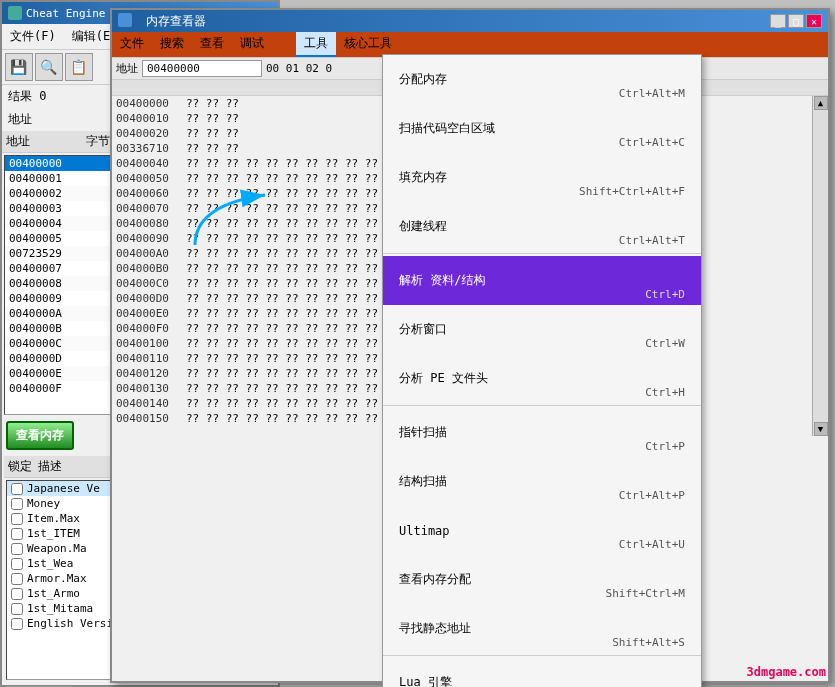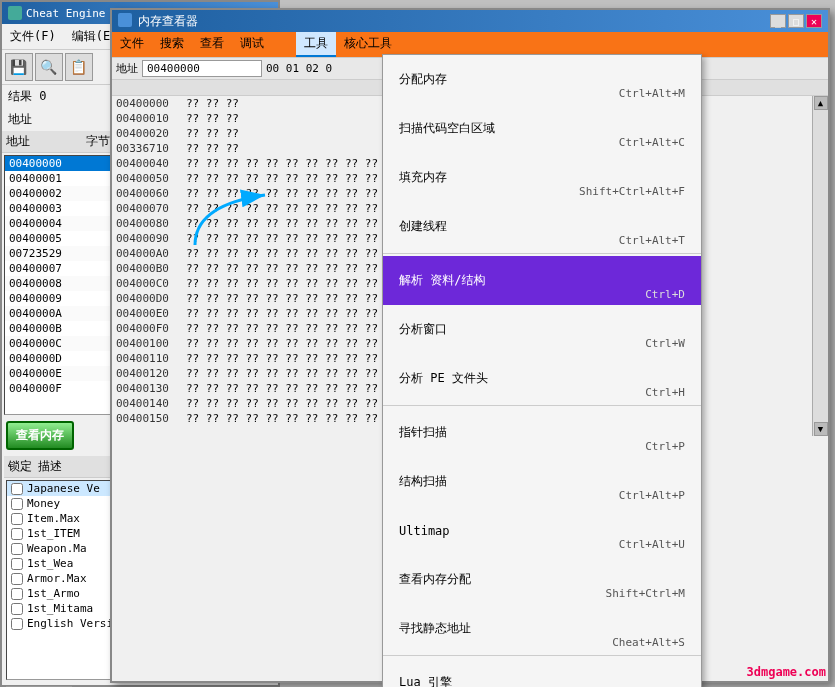--- a/index.html
+++ b/index.html
@@ -202,21 +202,21 @@
       display: flex; align-items: center; justify-content: center;
       font-size: 10px;
       cursor: pointer;
     }
 
     .tb-min { background: #ddd; }
     .tb-max { background: #ddd; }
     .tb-close { background: #e05; color: white; }
 
     .mem-menu {
-      background: #f97316;
+      background: #c2410c;
       border-bottom: 1px solid #ccc;
       display: flex;
       font-size: 12px;
     }
 
     .mem-menu-item {
       padding: 3px 8px;
       cursor: pointer;
     }
 
@@ -443,21 +443,21 @@
         <input type="checkbox" style="">
         <span>English Versi</span>
       </div>
     </div>
   </div>
   <button class="advanced-btn">高级选项</button>
 </div>
 
 <div class="mem-window">
   <div class="mem-titlebar">
-    <div style="display:flex;gap:6px">
+    <div style="display:flex;gap:14px">
       <span style="width:14px;height:14px;background:#4a90d9;border-radius:2px;display:inline-block"></span>
       <span>内存查看器</span>
     </div>
     <div class="titlebar-controls">
       <div class="tb-ctrl tb-min">_</div>
       <div class="tb-ctrl tb-max">□</div>
       <div class="tb-ctrl tb-close">✕</div>
     </div>
   </div>
 
@@ -643,21 +643,21 @@
     <div class="dropdown-item">
       <span>Ultimap</span>
       <span class="shortcut">Ctrl+Alt+U</span>
     </div>
     <div class="dropdown-item">
       <span>查看内存分配</span>
       <span class="shortcut">Shift+Ctrl+M</span>
     </div>
     <div class="dropdown-item">
       <span>寻找静态地址</span>
-      <span class="shortcut">Cheat+Alt+S</span>
+      <span class="shortcut">Shift+Alt+S</span>
     </div>
     <div class="dropdown-separator"></div>
     <div class="dropdown-item">
       <span>Lua 引擎</span>
       <span class="shortcut">Ctrl+L</span>
     </div>
     <div class="dropdown-separator"></div>
     <div class="dropdown-item">
       <span>自动汇编</span>
       <span class="shortcut">Ctrl+A</span>

